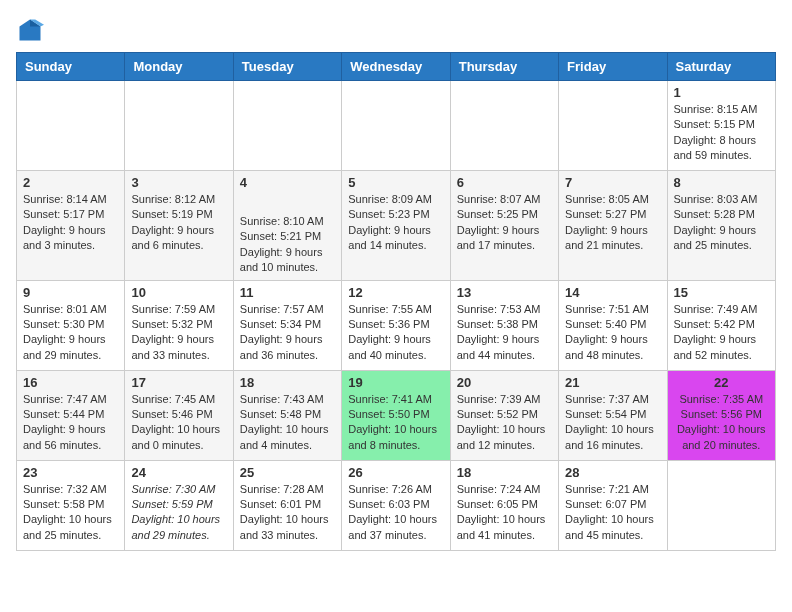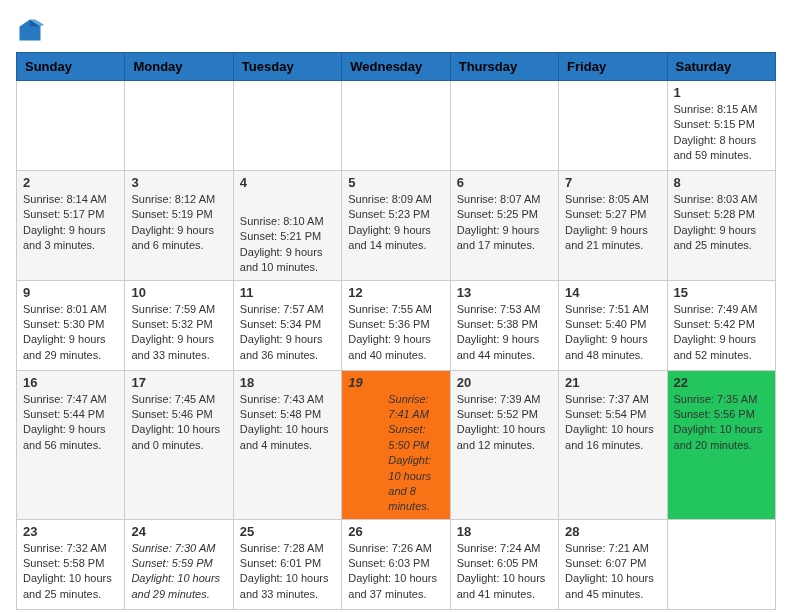--- a/index.html
+++ b/index.html
@@ -45,21 +45,21 @@
       font-size: 16px;
       color: #555;
     }
     .calendar {
       width: 100%;
       border-collapse: collapse;
       border: 1px solid #ccc;
     }
     .calendar th {
       background-color: #2979c2;
-      color: #000000;
+      color: #ffffff;
       font-size: 13px;
       font-weight: bold;
       padding: 6px 8px;
       text-align: left;
       border: 1px solid #2060a0;
     }
     .calendar td {
       border: 1px solid #ccc;
       vertical-align: top;
       padding: 4px 6px;
@@ -234,39 +234,39 @@
           <div class="day-info" style="white-space: pre-line;">Sunrise: 7:45 AM
 Sunset: 5:46 PM
 Daylight: 10 hours and 0 minutes.</div>
         </td>
         <td style="background-color: rgb(245, 245, 245);">
           <span class="day-num">18</span>
           <div class="day-info" style="white-space: pre-line;">Sunrise: 7:43 AM
 Sunset: 5:48 PM
 Daylight: 10 hours and 4 minutes.</div>
         </td>
-        <td style="background-color: #f97316; font-style: italic;">
+        <td style="background-color: #86efac;">
           <span class="day-num">19</span>
-          <div class="day-info" style="white-space: pre-line; margin-left: 40px;">Sunrise: 7:41 AM
+          <div class="day-info" style="white-space: pre-line;">Sunrise: 7:41 AM
 Sunset: 5:50 PM
 Daylight: 10 hours and 8 minutes.</div>
         </td>
         <td style="background-color: rgb(245, 245, 245);">
           <span class="day-num">20</span>
           <div class="day-info" style="white-space: pre-line;">Sunrise: 7:39 AM
 Sunset: 5:52 PM
 Daylight: 10 hours and 12 minutes.</div>
         </td>
         <td style="background-color: rgb(245, 245, 245);">
           <span class="day-num">21</span>
           <div class="day-info" style="white-space: pre-line;">Sunrise: 7:37 AM
 Sunset: 5:54 PM
 Daylight: 10 hours and 16 minutes.</div>
         </td>
-        <td style="background-color: #22c55e;">
+        <td style="background-color: #d946ef; text-align: center;">
           <span class="day-num">22</span>
           <div class="day-info" style="white-space: pre-line;">Sunrise: 7:35 AM
 Sunset: 5:56 PM
 Daylight: 10 hours and 20 minutes.</div>
         </td>
       </tr>
       <tr>
         <td>
           <span class="day-num">23</span>
           <div class="day-info" style="white-space: pre-line;">Sunrise: 7:32 AM

